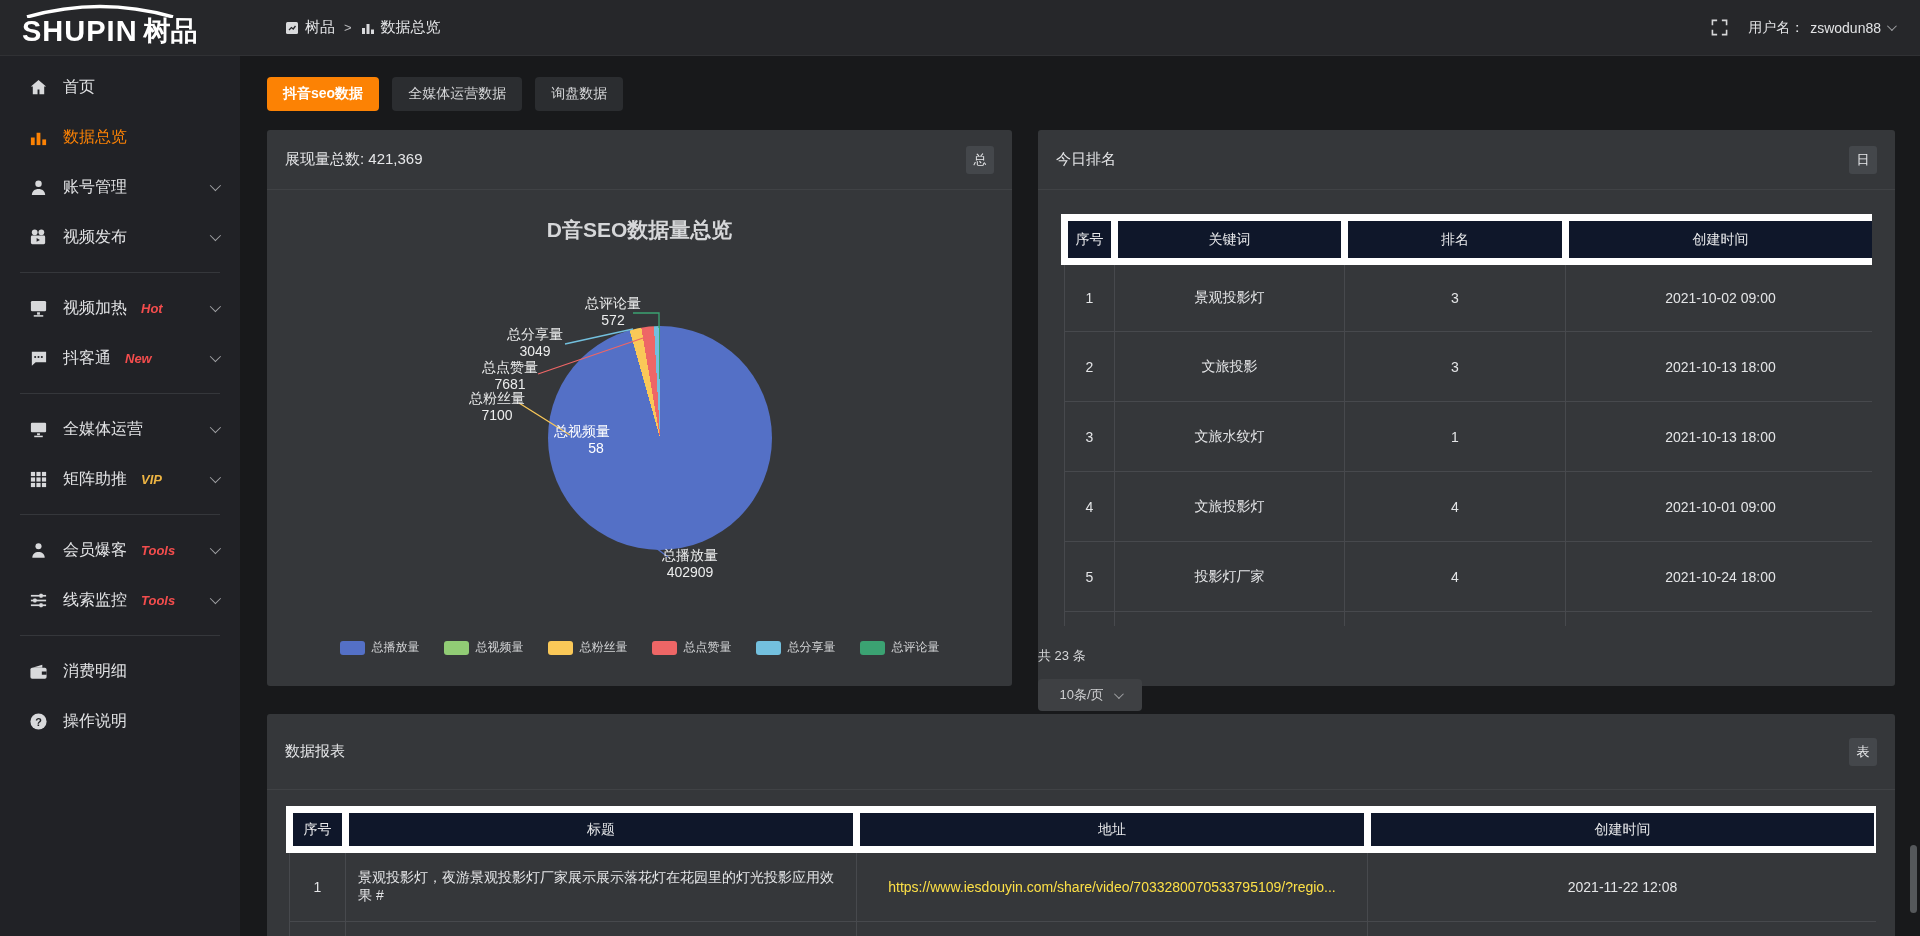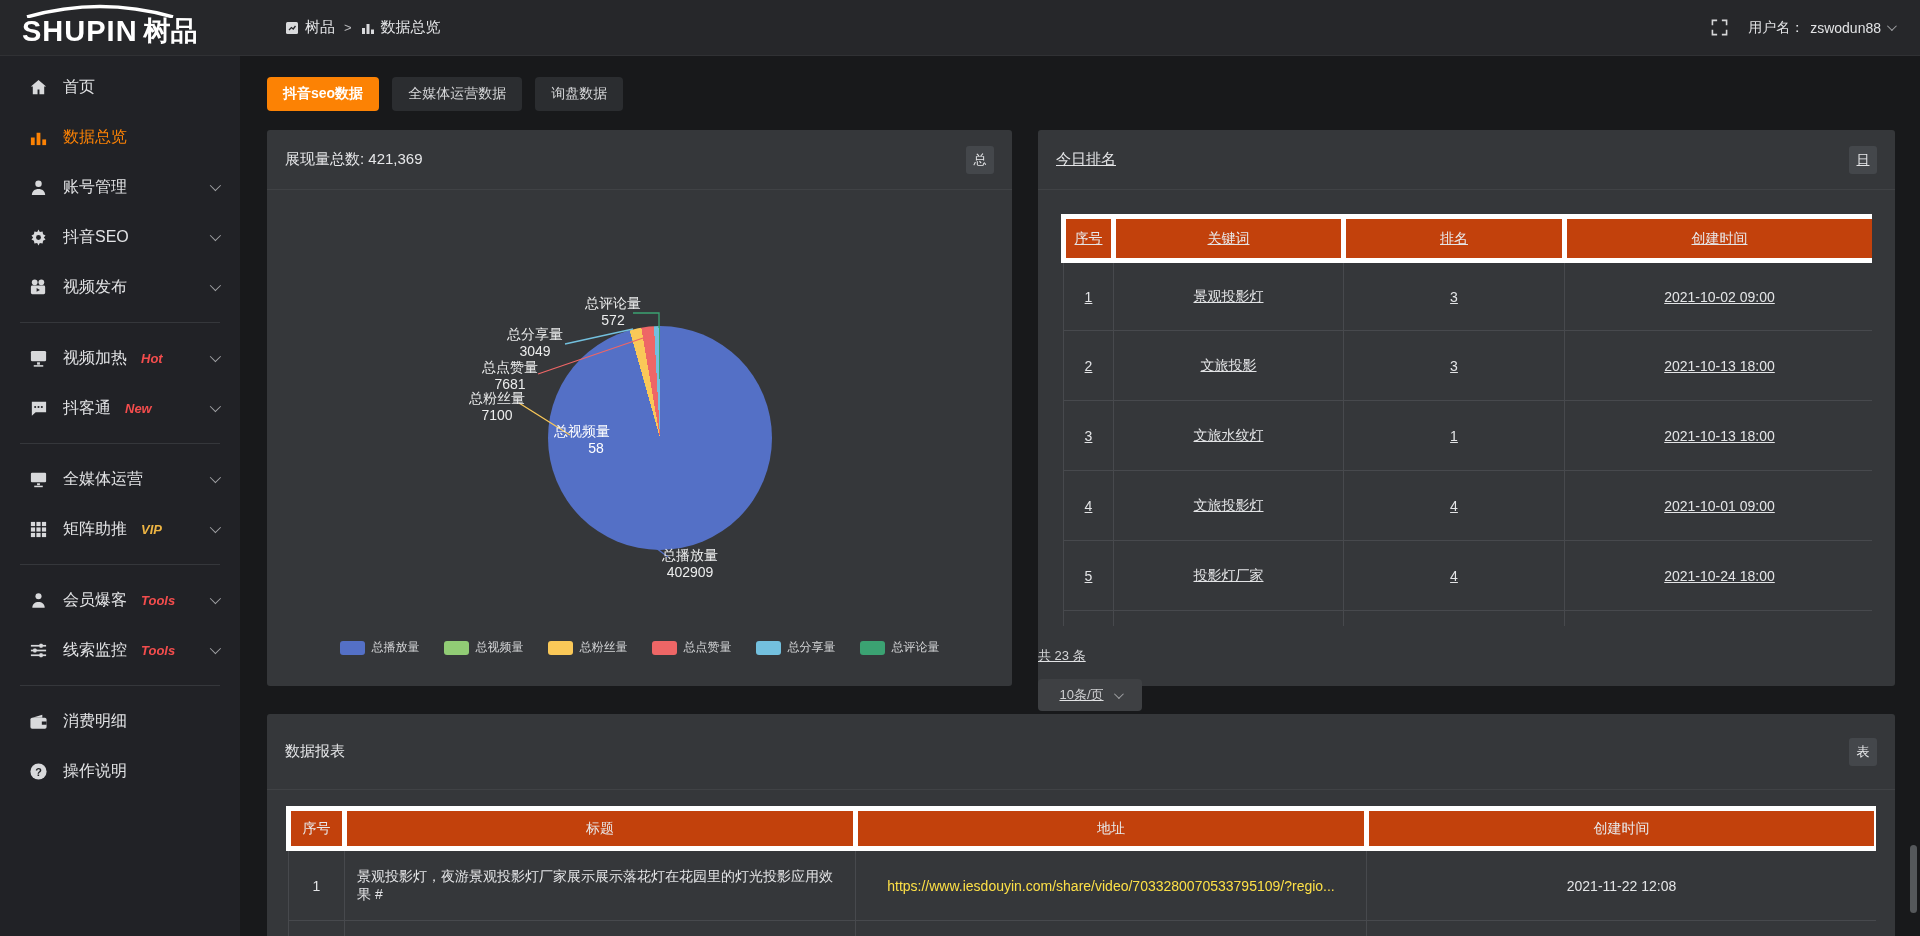--- a/index.html
+++ b/index.html
@@ -48,25 +48,25 @@
   .plabel { position:absolute; width:90px; text-align:center; font-size:14px; color:#eceded; line-height:17px; }
   .plabel .pval { display:block; }
   .plabel-video { color:#fff; }
   .plabel-video .pval { margin-left:28px; }
   .legend { position:absolute; left:0; right:0; top:449px; display:flex; justify-content:center; align-items:center; gap:24px; }
   .legend-item { display:flex; align-items:center; gap:7px; font-size:12px; color:#d5d6d8; cursor:pointer; }
   .swatch { width:25px; height:14px; border-radius:3px; }
 
   
   table { border-collapse:collapse; table-layout:fixed; }
-  th { background:#c2410c; font-weight:500; color:#e8e9eb; font-size:14px; border:5px solid #ffffff; }
+  th { background:#0f172a; font-weight:500; color:#e8e9eb; font-size:14px; border:7px solid #ffffff; }
   td { text-align:center; font-size:14px; color:#e4e5e7; border:1px solid #47494d; }
 
   
-  .rank-panel { left:798px; top:74px; width:857px; height:556px;text-decoration:underline; }
+  .rank-panel { left:798px; top:74px; width:857px; height:556px; }
   .rank-wrap { margin:24px 23px 0; height:412px; overflow:hidden; }
   .rank-wrap th { height:44px; }
   .rank-wrap td { height:70px; }
   .pager { margin-top:21px; display:flex; justify-content:center; gap:14px; font-size:13px; color:#d6d7d9;flex-direction:column; }
   .psize { width:104px; height:32px; background:#3e4043; border-radius:4px; display:flex; align-items:center; justify-content:center; gap:10px; color:#cfd0d2; cursor:pointer; }
   .chev-down { width:7px; height:7px; border-right:1.4px solid #9fa0a3; border-bottom:1.4px solid #9fa0a3; transform:rotate(45deg) translateY(-2px); }
   .pbtn { min-width:30px; height:28px; padding:0 4px; border-radius:3px; background:#ebecee; color:#5a5d61; font-weight:700; font-size:13px; display:flex; align-items:center; justify-content:center; cursor:pointer; }
   .pbtn.active { background:#fc8204; color:#fff; }
   .parrow { width:9px; height:9px; border-right:1.6px solid; border-bottom:1.6px solid; display:inline-block; }
   .pprev { color:#d8d9db; cursor:pointer; margin-right:2px; }
@@ -163,30 +163,20 @@
       <span class="s-icon">
           <svg width="19" height="19" viewBox="0 0 20 20">
             <circle class="ic" cx="10" cy="6" r="3.4"></circle>
             <path class="ic" d="M3 18c0-4.2 3.2-6.4 7-6.4s7 2.2 7 6.4z"></path>
           </svg>
         </span>
       <span>账号管理</span>
       <span class="side-chev"></span>
     </div>
 
-    <div class="side-item">
-      <span class="s-icon">
-          <svg width="19" height="19" viewBox="0 0 20 20">
-            <path class="ic" d="M10 1.5l1.4 2.6 2.9-.5.5 2.9 2.6 1.4-1.8 2.1 1.8 2.1-2.6 1.4-.5 2.9-2.9-.5L10 18.5l-1.4-2.6-2.9.5-.5-2.9-2.6-1.4 1.8-2.1-1.8-2.1 2.6-1.4.5-2.9 2.9.5z"></path>
-            <circle cx="10" cy="10" r="2.6" fill="#212226"></circle>
-          </svg>
-        </span>
-      <span>抖音SEO</span>
-      <span class="side-chev"></span>
-    </div>
 
     <div class="side-item">
       <span class="s-icon">
           <svg width="19" height="19" viewBox="0 0 20 20">
             <circle class="ic" cx="6" cy="4.5" r="3"></circle>
             <circle class="ic" cx="13" cy="4.5" r="3"></circle>
             <rect class="ic" x="2" y="8" width="15" height="9" rx="1.5"></rect>
             <path d="M8 10.5l3.5 2-3.5 2z" fill="#212226"></path>
           </svg>
         </span>
@@ -324,20 +314,21 @@
       <div class="tab">全媒体运营数据</div>
       <div class="tab">询盘数据</div>
     </div>
 
     <div class="panel chart-panel">
       <div class="panel-head">
         <span>展现量总数: 421,369</span>
         <span class="corner-badge">总</span>
       </div>
       <div class="chart-area">
+        <div class="chart-title">D音SEO数据量总览</div>
         <div class="pie" style="background: conic-gradient(rgb(84, 112, 198) 0deg, rgb(84, 112, 198) 344.229deg, rgb(145, 204, 117) 344.229deg, rgb(145, 204, 117) 344.278deg, rgb(250, 200, 88) 344.278deg, rgb(250, 200, 88) 350.344deg, rgb(238, 102, 102) 350.344deg, rgb(238, 102, 102) 356.906deg, rgb(115, 192, 222) 356.906deg, rgb(115, 192, 222) 359.511deg, rgb(59, 162, 114) 359.511deg, rgb(59, 162, 114) 360deg);"></div>
         <svg class="leader-svg" width="745" height="495" viewBox="0 0 745 495">
           <polyline points="366,123 392,123 392,138" fill="none" stroke-width="1.3" stroke="#3ba272"></polyline>
           <polyline points="298,154 366,139" fill="none" stroke-width="1.3" stroke="#73c0de"></polyline>
           <polyline points="271,184 379,147" fill="none" stroke-width="1.3" stroke="#ee6666"></polyline>
           <polyline points="252,213 303,245" fill="none" stroke-width="1.3" stroke="#fac858"></polyline>
           <polyline points="385,355 401,367" fill="none" stroke-width="1.3" stroke="#5470c6"></polyline>
         </svg>
         <div class="plabel" style="left:301px; top:105px;">
           <span>总评论量</span>

